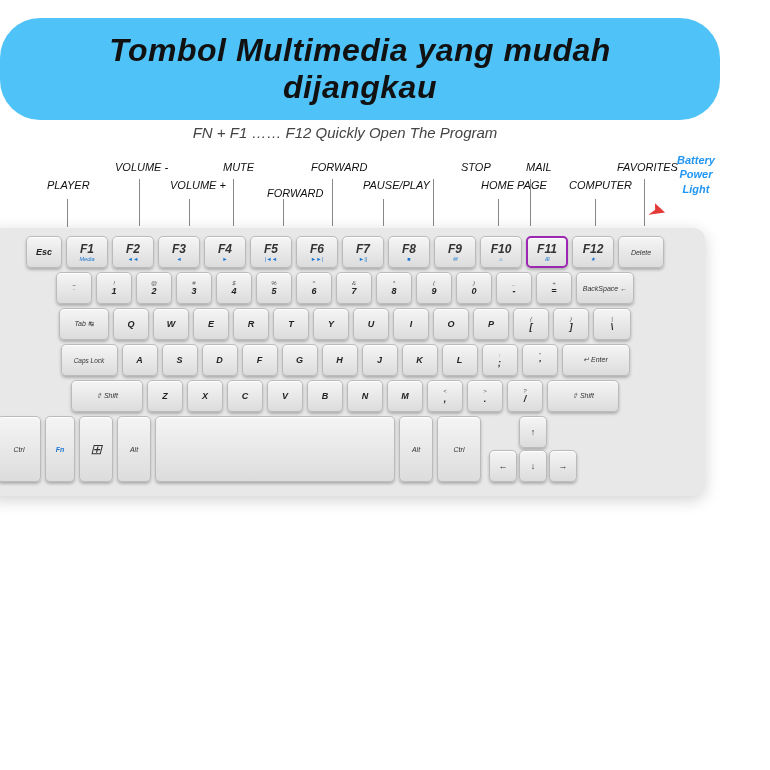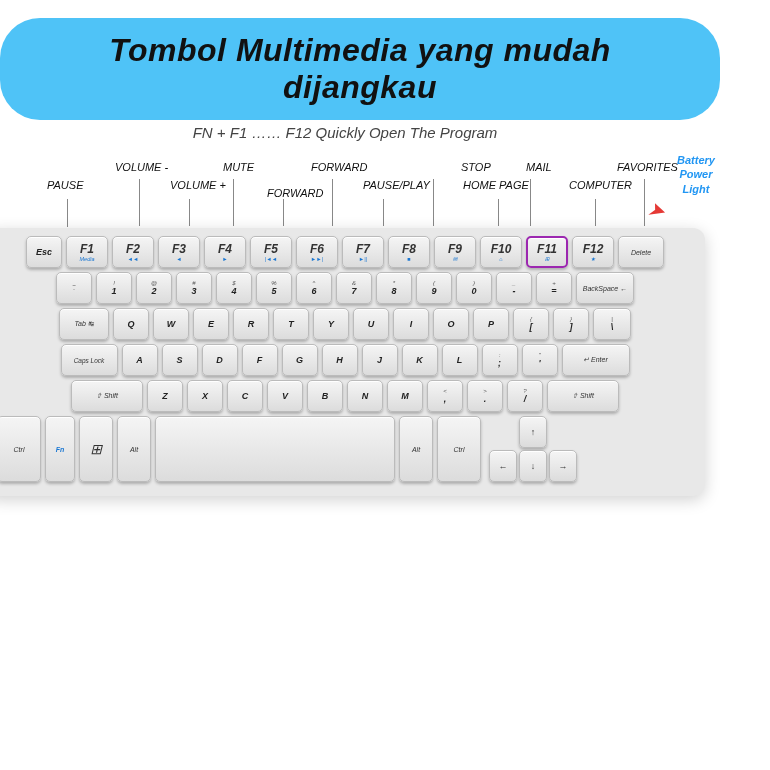--- a/index.html
+++ b/index.html
@@ -162,21 +162,21 @@
 
   <div class="header-banner">
     <h1>Tombol Multimedia yang mudah dijangkau</h1>
   </div>
 
 
   <div class="fn-note">FN + F1 …… F12 Quickly Open The Program</div>
 
   <div class="annotations-wrapper" style="position:relative; width:720px; height:75px; margin-bottom:0;">
 
-    <div class="ann-label" style="left:62px; top:28px;">PAUSE</div>
+    <div class="ann-label" style="left:62px; top:28px;">PLAYER</div>
     <div class="ann-line" style="left:82px; top:48px; height:28px;"></div>
 
     <div class="ann-label" style="left:130px; top:10px;">VOLUME -</div>
     <div class="ann-line" style="left:154px; top:28px; height:47px;"></div>
 
     <div class="ann-label" style="left:185px; top:28px;">VOLUME +</div>
     <div class="ann-line" style="left:204px; top:48px; height:27px;"></div>
 
     <div class="ann-label" style="left:238px; top:10px;">MUTE</div>
     <div class="ann-line" style="left:248px; top:28px; height:47px;"></div>
@@ -186,21 +186,21 @@
 
     <div class="ann-label" style="left:326px; top:10px;">FORWARD</div>
     <div class="ann-line" style="left:347px; top:28px; height:47px;"></div>
 
     <div class="ann-label" style="left:378px; top:28px;">PAUSE/PLAY</div>
     <div class="ann-line" style="left:398px; top:48px; height:27px;"></div>
 
     <div class="ann-label" style="left:440px; top:10px;margin-left:36px;">STOP</div>
     <div class="ann-line" style="left:448px; top:28px; height:47px;"></div>
 
-    <div class="ann-label" style="left:478px; top:28px;">HOME PAGE</div>
+    <div class="ann-label" style="left:496px; top:28px;">HOME PAGE</div>
     <div class="ann-line" style="left:513px; top:48px; height:27px;"></div>
 
     <div class="ann-label" style="left:532px; top:10px;margin-left:9px;">MAIL</div>
     <div class="ann-line" style="left:545px; top:28px; height:47px;"></div>
 
     <div class="ann-label" style="left:584px; top:28px;">COMPUTER</div>
     <div class="ann-line" style="left:610px; top:48px; height:27px;"></div>
 
     <div class="ann-label" style="left:632px; top:10px;">FAVORITES</div>
     <div class="ann-line" style="left:659px; top:28px; height:47px;"></div>

